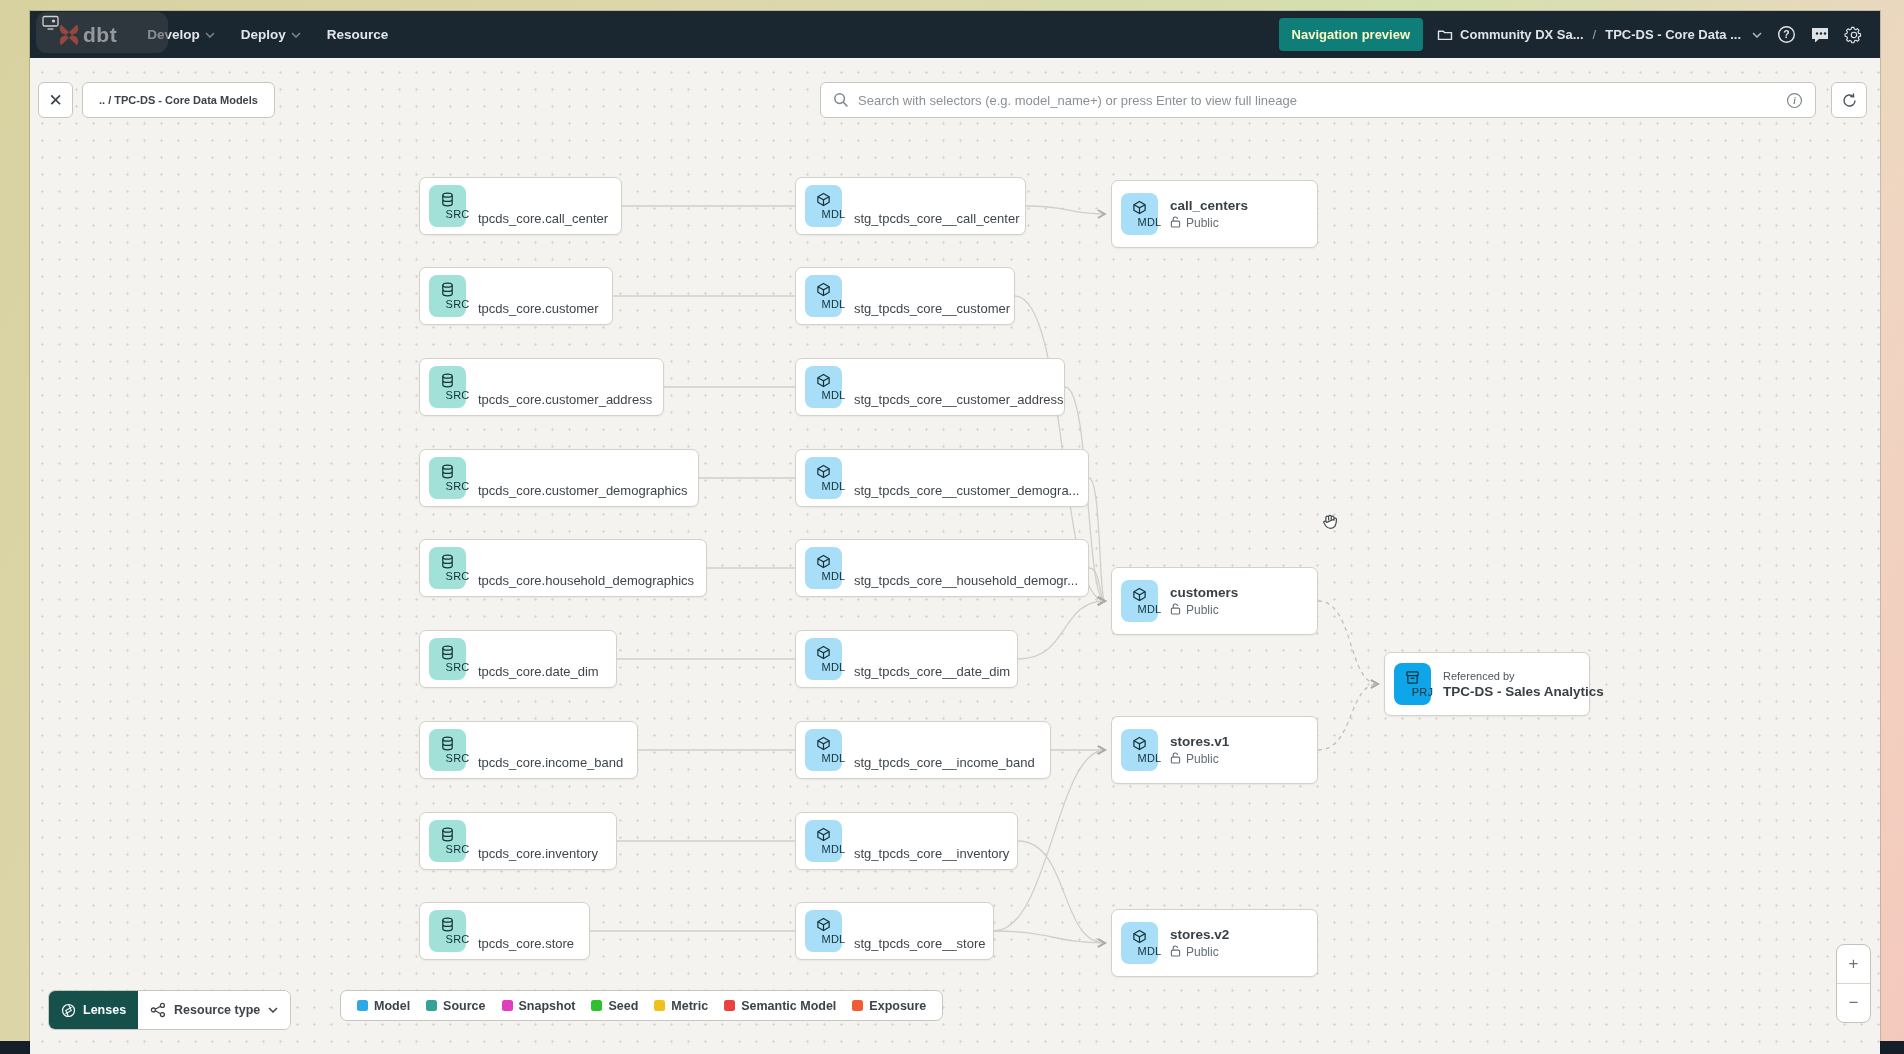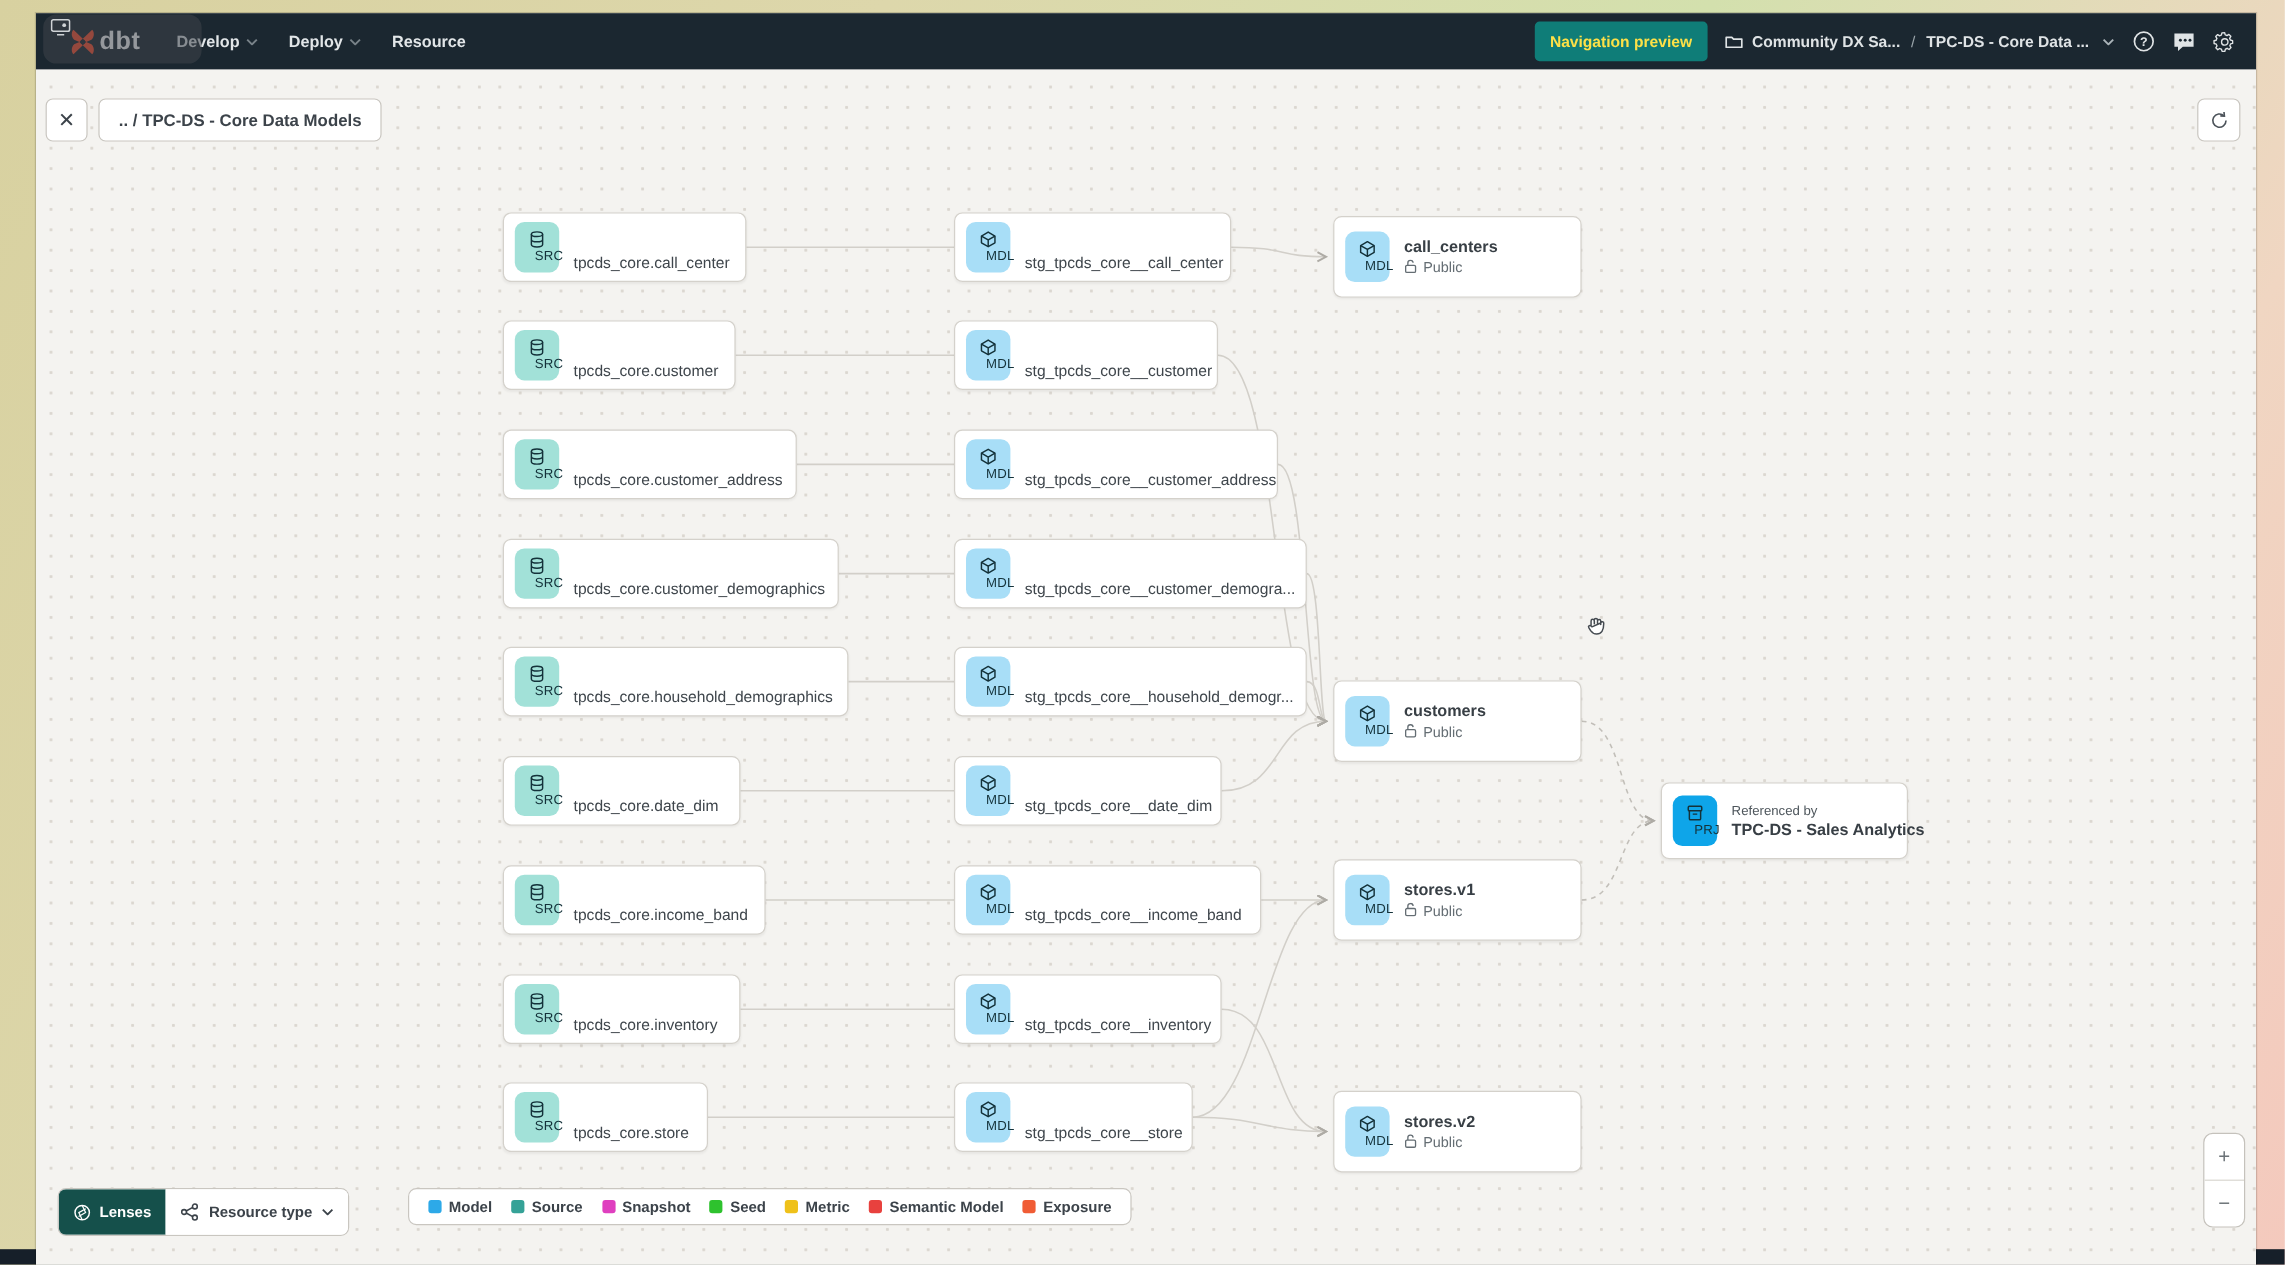--- a/index.html
+++ b/index.html
@@ -14,37 +14,37 @@
   .app { position:absolute; left:30px; top:11px; width:1850px; height:1043px; background:#f4f3f0;
          box-shadow:0 0 0 1px rgba(0,0,0,.15); display:flex; flex-direction:column; }
 
   
   .hdr { height:47px; background:#1b2730; display:flex; align-items:center; padding:0 16px 0 26px; flex:0 0 auto; color:#e8ebec; }
   .logo-wrap { display:flex; align-items:center; gap:1px; margin-right:30px; }
   .logo-word { font-size:21px; font-weight:bold; color:#fff; letter-spacing:.5px; }
   .nav-item { display:flex; align-items:center; gap:5px; font-size:13.5px; font-weight:bold; color:#e2e6e8; margin-right:26px; cursor:pointer; }
   .nav-item svg { opacity:.65; }
   .hdr-right { margin-left:auto; display:flex; align-items:center; gap:14px; }
-  .preview-btn { background:#0f7d78; color:#fde047; font-size:13px; font-weight:bold; padding:9px 13px; border-radius:4px; border:none; cursor:pointer; }
+  .preview-btn { background:#0f7d78; color:#fef9c3; font-size:13px; font-weight:bold; padding:9px 13px; border-radius:4px; border:none; cursor:pointer; }
   .crumb { display:flex; align-items:center; gap:7px; font-size:13px; color:#dfe3e5; }
   .crumb .bold { font-weight:bold; }
   .crumb .sep { color:#9aa4aa; padding:0 2px; }
   .hdr-icon { width:20px; height:20px; display:flex; align-items:center; justify-content:center; color:#dfe3e5; cursor:pointer; }
 
   
   .canvas { position:relative; flex:1 1 auto; background:#f4f3f0;
             background-image: radial-gradient(#dbd7d0 1.1px, transparent 1.35px);
             background-size:17px 17px; background-position:4px 6px; overflow:hidden; }
 
   
   .tool-btn { position:absolute; background:#fff; border:1px solid #c9c6c0; border-radius:6px;
               display:flex; align-items:center; justify-content:center; cursor:pointer; color:#3c434a; }
   .close-btn { left:8px; top:24px; width:35px; height:36px; font-size:17px; }
   .path-chip { position:absolute; left:52px; top:24px; height:36px; background:#fff; border:1px solid #c9c6c0;
-               border-radius:6px; display:flex; align-items:center; padding:0 16px; font-size:14px; font-weight:bold; color:#3c434a; }
+               border-radius:6px; display:flex; align-items:center; padding:0 16px; font-size:11px; font-weight:bold; color:#3c434a; }
   .search-box { position:absolute; left:790px; top:24px; width:996px; height:36px; background:#fff; border:1px solid #c9c6c0;
                 border-radius:6px; display:flex; align-items:center; padding:0 12px; gap:9px; }
   .search-box input { flex:1; border:none; outline:none; font-size:13px; color:#444; background:transparent; font-family:inherit; }
   .search-box input::placeholder { color:#8b9196; }
   .refresh-btn { left:1801px; top:24px; width:36px; height:36px; }
 
   
   .node { position:absolute; background:#fff; border:1px solid #d4d1cb; border-radius:7px;
           box-shadow:0 1px 2px rgba(40,40,40,.06); display:flex; align-items:center; gap:12px; padding:0 14px 0 9px; cursor:pointer; }
   .badge { width:37px; height:42px; border-radius:8px; display:flex; flex-direction:column; align-items:center; justify-content:center; gap:1px; flex:0 0 auto; }
@@ -146,20 +146,31 @@
     </div>
   </div>
 
   <div class="canvas">
 
     <div class="tool-btn close-btn">
       <span>✕</span>
     </div>
     <div class="path-chip">
       <span>.. / TPC-DS - Core Data Models</span>
+    </div>
+    <div class="search-box">
+      <svg width="16" height="16" viewBox="0 0 16 16">
+          <circle cx="6.6" cy="6.6" r="4.8" fill="none" stroke="#7e868c" stroke-width="1.5"></circle>
+          <line x1="10.3" y1="10.3" x2="14.4" y2="14.4" stroke="#7e868c" stroke-width="1.5"></line>
+        </svg>
+      <input type="text" placeholder="Search with selectors (e.g. model_name+) or press Enter to view full lineage" style="">
+      <svg width="17" height="17" viewBox="0 0 20 20">
+          <circle cx="10" cy="10" r="8.2" fill="none" stroke="#7e868c" stroke-width="1.4"></circle>
+          <text x="10" y="14.3" text-anchor="middle" font-size="11" fill="#7e868c" font-family="Liberation Serif, serif" font-style="italic" font-weight="bold">i</text>
+        </svg>
     </div>
     <div class="tool-btn refresh-btn">
       <svg width="17" height="17" viewBox="0 0 20 20">
           <path d="M16.5 10a6.5 6.5 0 11-2-4.7" fill="none" stroke="#4c535a" stroke-width="1.6"></path>
           <polyline points="14.5,1.6 14.9,5.6 10.9,5.4" fill="none" stroke="#4c535a" stroke-width="1.6"></polyline>
         </svg>
     </div>
 
     <svg class="edges" id="edge-layer" width="1850" height="984">
       <defs>

